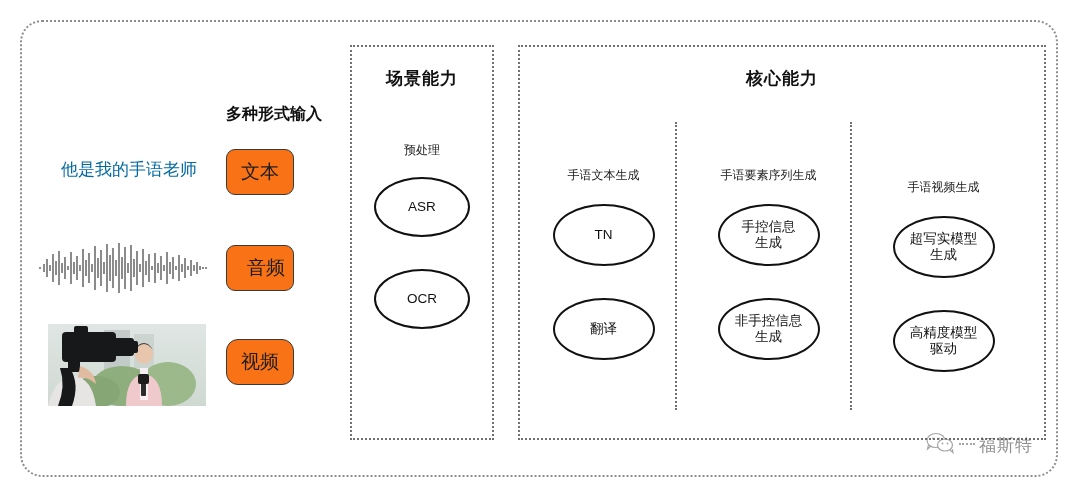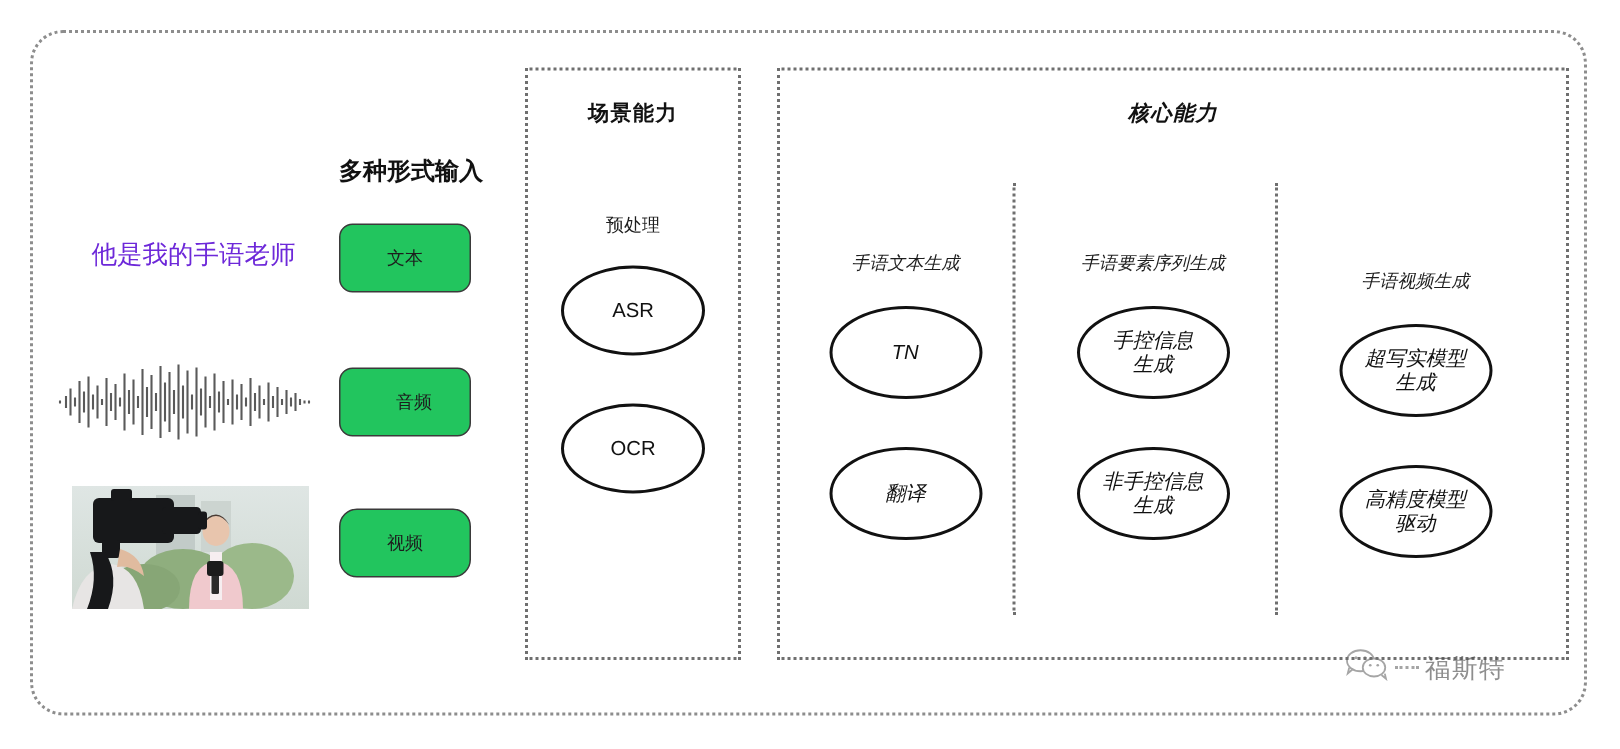--- a/index.html
+++ b/index.html
@@ -23,28 +23,28 @@
   }
 
   
   .panel{
     position:absolute;
     border:2px dotted #6f6f6f;
     box-sizing:border-box;
     background:transparent;
   }
   .panel-scene{left:350px;top:45px;width:144px;height:395px;}
-  .panel-core{left:518px;top:45px;width:528px;height:395px;font-style:italic;}
+  .panel-core{left:518px;top:45px;width:528px;height:395px;}
 
   .panel-title{
     position:absolute;
     left:0;right:0;
     text-align:center;
     font-weight:bold;
-    font-size:14px;
+    font-size:17px;
     letter-spacing:1px;
     color:#111;
   }
   .panel-scene .panel-title{top:20px;}
   .panel-core .panel-title{top:20px;}
 
   
   .divider{
     position:absolute;
     width:0;
@@ -101,31 +101,31 @@
     position:absolute;
     left:214px;top:104px;
     width:120px;text-align:center;
     font-weight:bold;font-size:16px;
     color:#111;white-space:nowrap;
   }
   .sample-text{
     position:absolute;
     left:44px;top:158px;
     width:170px;text-align:center;
-    font-size:17px;color:#6d28d9;
+    font-size:17px;color:#0369a1;
     white-space:nowrap;
   }
   .type-btn{
     position:absolute;
-    width:88px;height:46px;
+    width:68px;height:46px;
     border:1.6px solid #3a3a3a;
     border-radius:9px;
-    background:#22c55e;
+    background:#f97316;
     display:flex;align-items:center;justify-content:center;
-    font-size:12px;color:#1d1d1d;
+    font-size:19px;color:#1d1d1d;
     box-sizing:border-box;
   }
   .btn-text{left:226px;top:149px;}
   .btn-audio{left:226px;top:245px;padding-left:12px;}
   .btn-video{left:226px;top:339px;border-radius:12px;}
 
   
   .waveform{
     position:absolute;left:38px;top:240px;
     width:172px;height:56px;
@@ -135,21 +135,21 @@
     position:absolute;left:48px;top:324px;
     width:158px;height:82px;
     overflow:hidden;
     background:#c9d4cf;
   }
   .thumb svg{display:block;width:100%;height:100%;}
 
   
   .watermark{
     position:absolute;
-    left:896px;top:432px;
+    left:925px;top:432px;
     display:flex;align-items:center;gap:4px;
     opacity:.62;
   }
   .wm-text{
     font-size:17px;color:#4a4a4a;
     letter-spacing:1px;
     white-space:nowrap;
   }
   .wm-dots{
     display:inline-block;width:16px;height:2px;

